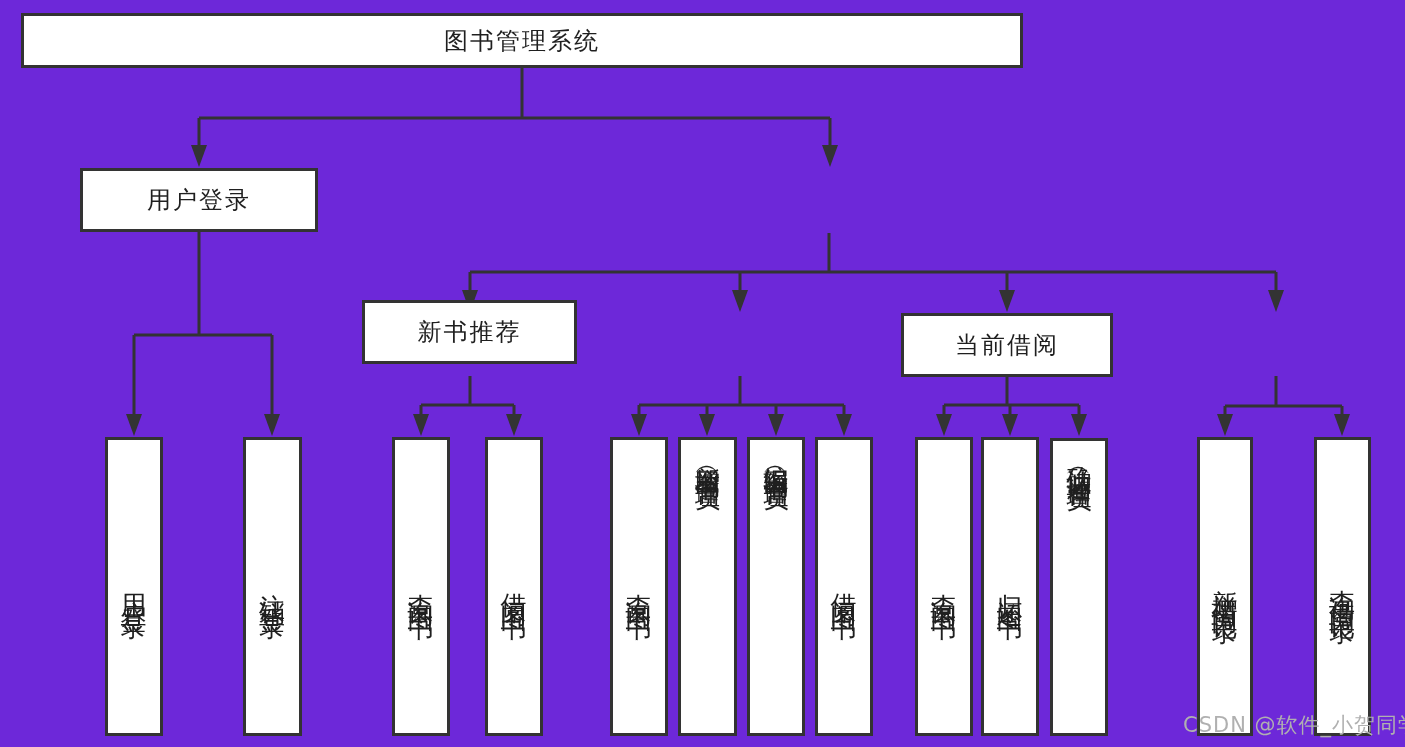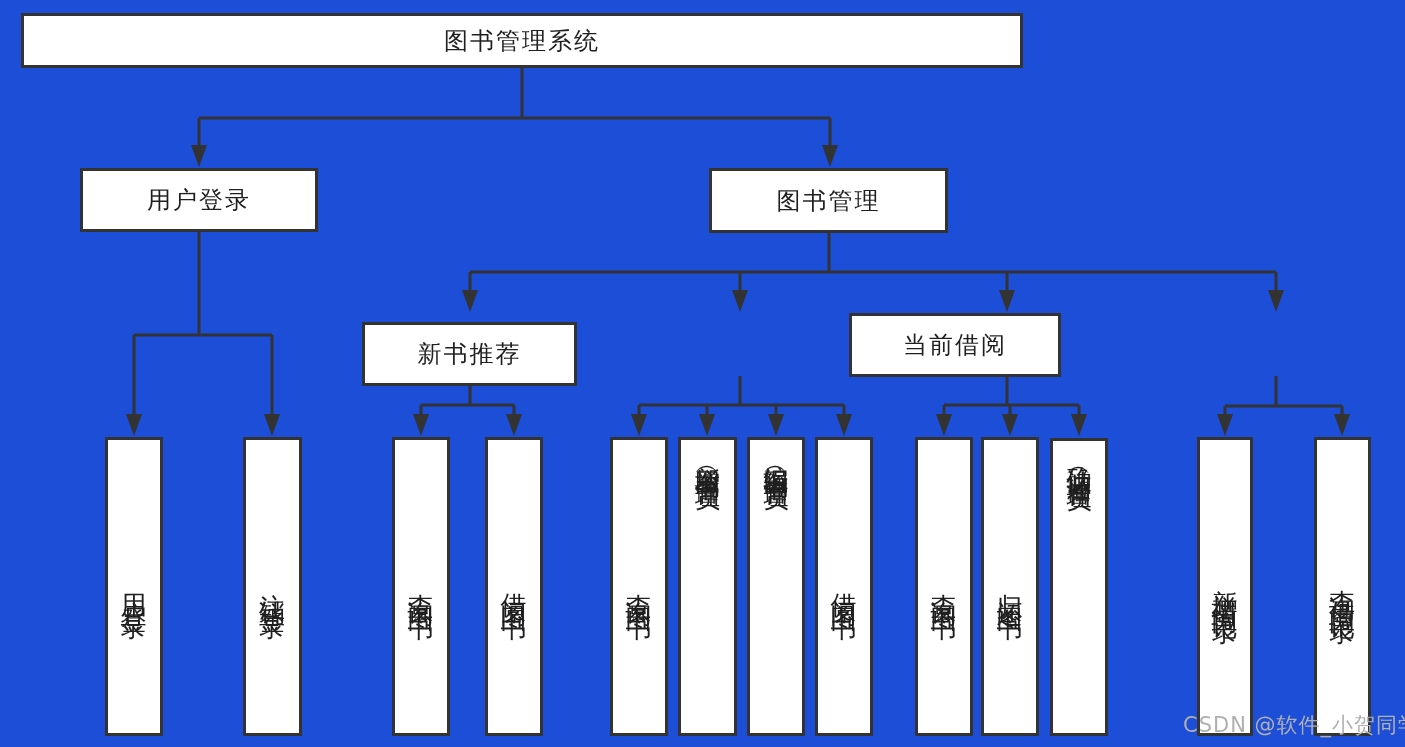--- a/index.html
+++ b/index.html
@@ -1,19 +1,19 @@
 <!DOCTYPE html>
 <html><head>
 <meta charset="utf-8">
 <style>
   html,body { margin:0; padding:0; background:#ffffff; }
   .canvas {
     position:relative;
     width:1405px; height:747px;
-    background:#1d4ed8;
+    background:#6d28d9;
     font-family:"DejaVu Sans","Liberation Sans",sans-serif;
     overflow:hidden;
   }
   svg.wires { position:absolute; left:0; top:0; z-index:1; }
   svg.wires path { stroke:#333333; stroke-width:3; fill:none; }
   svg.wires polygon { fill:#333333; stroke:none; }
   .box {
     position:absolute;
     box-sizing:border-box;
     border:3px solid #333333;
@@ -87,28 +87,25 @@
     <polygon points="1334,414 1350,414 1342,436"></polygon>
   </svg>
 
   <div class="box hbox" style="left:21px; top:13px; width:1002px; height:55px;">
     <span>图书管理系统</span>
   </div>
 
   <div class="box hbox" style="left:80px; top:168px; width:238px; height:64px;">
     <span>用户登录</span>
   </div>
-  <div class="box hbox" style="left:709px; top:168px; width:239px; height:65px;">
-    <span>图书管理</span>
-  </div>
 
-  <div class="box hbox" style="left:362px; top:322px; width:215px; height:64px;text-align:right;">
+  <div class="box hbox" style="left:362px; top:300px; width:215px; height:64px;text-align:right;">
     <span>新书推荐</span>
   </div>
-  <div class="box hbox" style="left:849px; top:313px; width:212px; height:64px;">
+  <div class="box hbox" style="left:901px; top:313px; width:212px; height:64px;">
     <span>当前借阅</span>
   </div>
 
   <div class="box vbox" style="left:105px; top:437px; width:58px; height:299px;">
     <span>用户登录</span>
   </div>
   <div class="box vbox" style="left:243px; top:437px; width:59px; height:299px;">
     <span>注销登录</span>
   </div>
 

